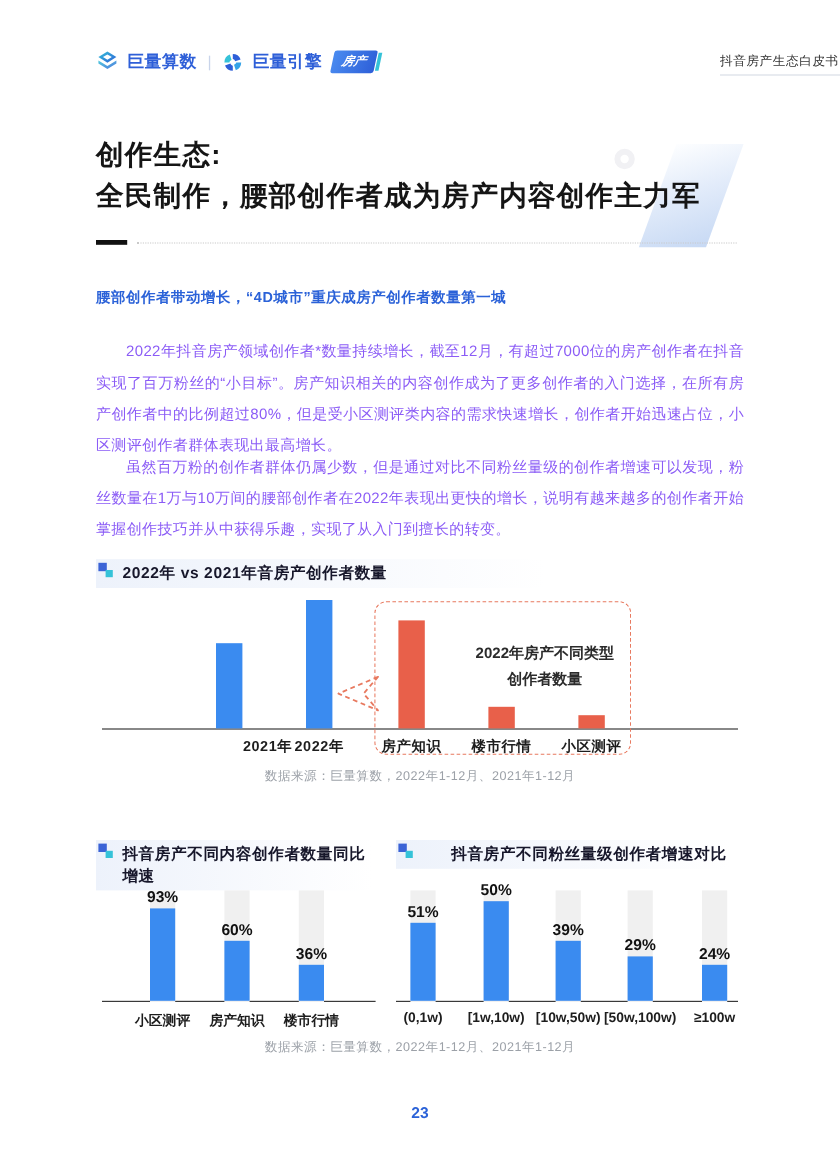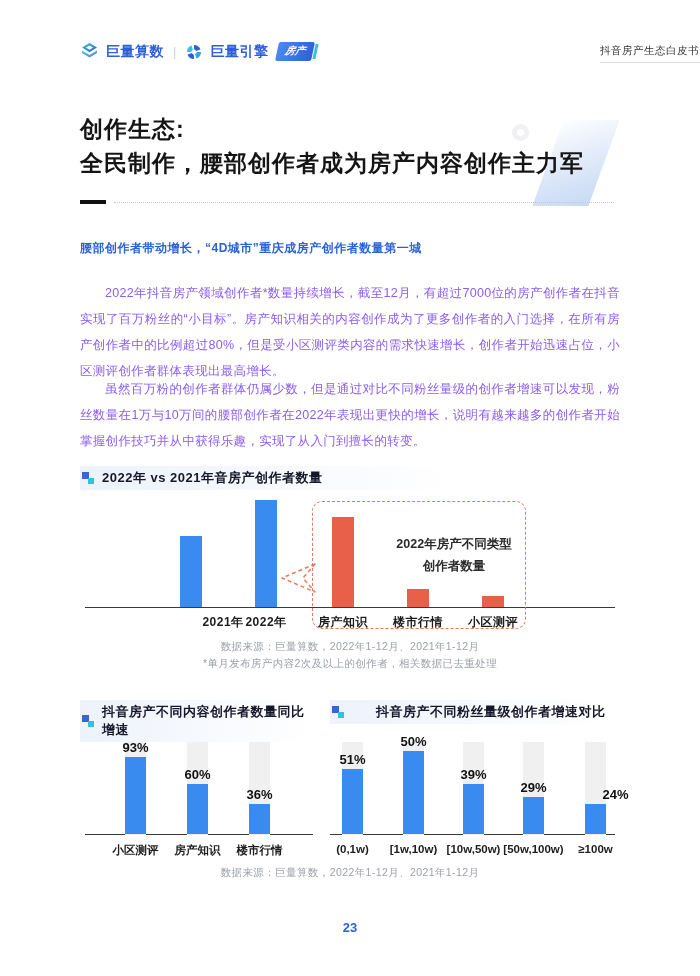--- a/index.html
+++ b/index.html
@@ -26,21 +26,21 @@
   .title-rule .dash { position:absolute; left:0; top:0; width:26px; height:4px; background:#111; }
   .title-rule .dots { position:absolute; left:34px; top:2px; width:500px; border-top:1.5px dotted #C9C9C9; }
 
   
   .blue-heading { position:absolute; left:80px; top:240px; width:540px; font-size:12px; font-weight:800; color:#2B62D8; letter-spacing:.5px; }
   .para { position:absolute; left:80px; width:540px; font-size:12.5px; line-height:26px; color:#8b5cf6; text-align:justify; text-indent:2em; letter-spacing:.3px; }
   .para1 { top:280px; }
   .para2 { top:376px; }
 
   
-  .chart-title-row { position:absolute; display:flex; align-items:center; gap:7px; padding:3px 10px 3px 2px; background:linear-gradient(90deg,#EDF2FB 0%, rgba(237,242,251,0) 96%); }
+  .chart-title-row { position:absolute; display:flex; gap:7px; padding:3px 10px 3px 2px; background:linear-gradient(90deg,#EDF2FB 0%, rgba(237,242,251,0) 96%); }
   .sq-icon { position:relative; width:13px; height:13px; flex:none; }
   .sq-icon i { position:absolute; display:block; }
   .sq-icon .a { width:7px; height:7px; background:#3B63D6; left:0; top:0; }
   .sq-icon .b { width:6px; height:6px; background:#35C2D8; left:6px; top:6px; }
   .chart-title { font-size:13px; font-weight:800; color:#17172b; letter-spacing:.5px; }
 
   
   .c1-title { left:80px; top:466px; width:390px; }
   .c1-canvas { position:absolute; left:85px; top:493px; width:530px; height:115px; border-bottom:1.5px solid #3a3a3a; }
   .c1-bar { position:absolute; bottom:0; }
@@ -146,21 +146,20 @@
       <div class="c1-bar" style="left: 170px; width: 22px; height: 107px; background: rgb(58, 139, 240);"></div>
       <div class="c1-cat" style="left: 181px;">2022年</div>
       <div class="c1-bar" style="left: 247px; width: 22px; height: 90px; background: rgb(232, 96, 74);"></div>
       <div class="c1-cat" style="left: 258px;">房产知识</div>
       <div class="c1-bar" style="left: 322px; width: 22px; height: 18px; background: rgb(232, 96, 74);"></div>
       <div class="c1-cat" style="left: 333px;">楼市行情</div>
       <div class="c1-bar" style="left: 397px; width: 22px; height: 11px; background: rgb(232, 96, 74);"></div>
       <div class="c1-cat" style="left: 408px;">小区测评</div>
     </div>
   <div class="source src1">数据来源：巨量算数，2022年1-12月、2021年1-12月</div>
-  <div class="source src2">*单月发布房产内容2次及以上的创作者，相关数据已去重处理</div>
 
   <div class="chart-title-row c2-title">
     <span class="sq-icon">
         <i class="a"></i>
         <i class="b"></i>
       </span>
     <span class="chart-title">抖音房产不同内容创作者数量同比增速</span>
   </div>
   <div class="chart-title-row c3-title">
     <span class="sq-icon">
@@ -195,20 +194,20 @@
       <div class="track" style="left: 133px; width: 21px; background: rgb(240, 240, 240);"></div>
       <div class="bar" style="left: 133px; width: 21px; height: 50px; background: rgb(58, 139, 240);"></div>
       <div class="vlabel" style="left: 143.5px; top: 25px;">39%</div>
       <div class="cat" style="left: 143.5px;">[10w,50w)</div>
       <div class="track" style="left: 193px; width: 21px; background: rgb(240, 240, 240);"></div>
       <div class="bar" style="left: 193px; width: 21px; height: 37px; background: rgb(58, 139, 240);"></div>
       <div class="vlabel" style="left: 203.5px; top: 38px;">29%</div>
       <div class="cat" style="left: 203.5px;">[50w,100w)</div>
       <div class="track" style="left: 255px; width: 21px; background: rgb(240, 240, 240);"></div>
       <div class="bar" style="left: 255px; width: 21px; height: 30px; background: rgb(58, 139, 240);"></div>
-      <div class="vlabel" style="left: 265.5px; top: 45px; margin-left: 20px;">24%</div>
+      <div class="vlabel" style="left: 265.5px; top: 45px;">24%</div>
       <div class="cat" style="left: 265.5px;">≥100w</div>
     </div>
 
   <div class="source bottom-source">数据来源：巨量算数，2022年1-12月、2021年1-12月</div>
   <div class="page-number">23</div>
 
 </div>
 
 </body></html>

